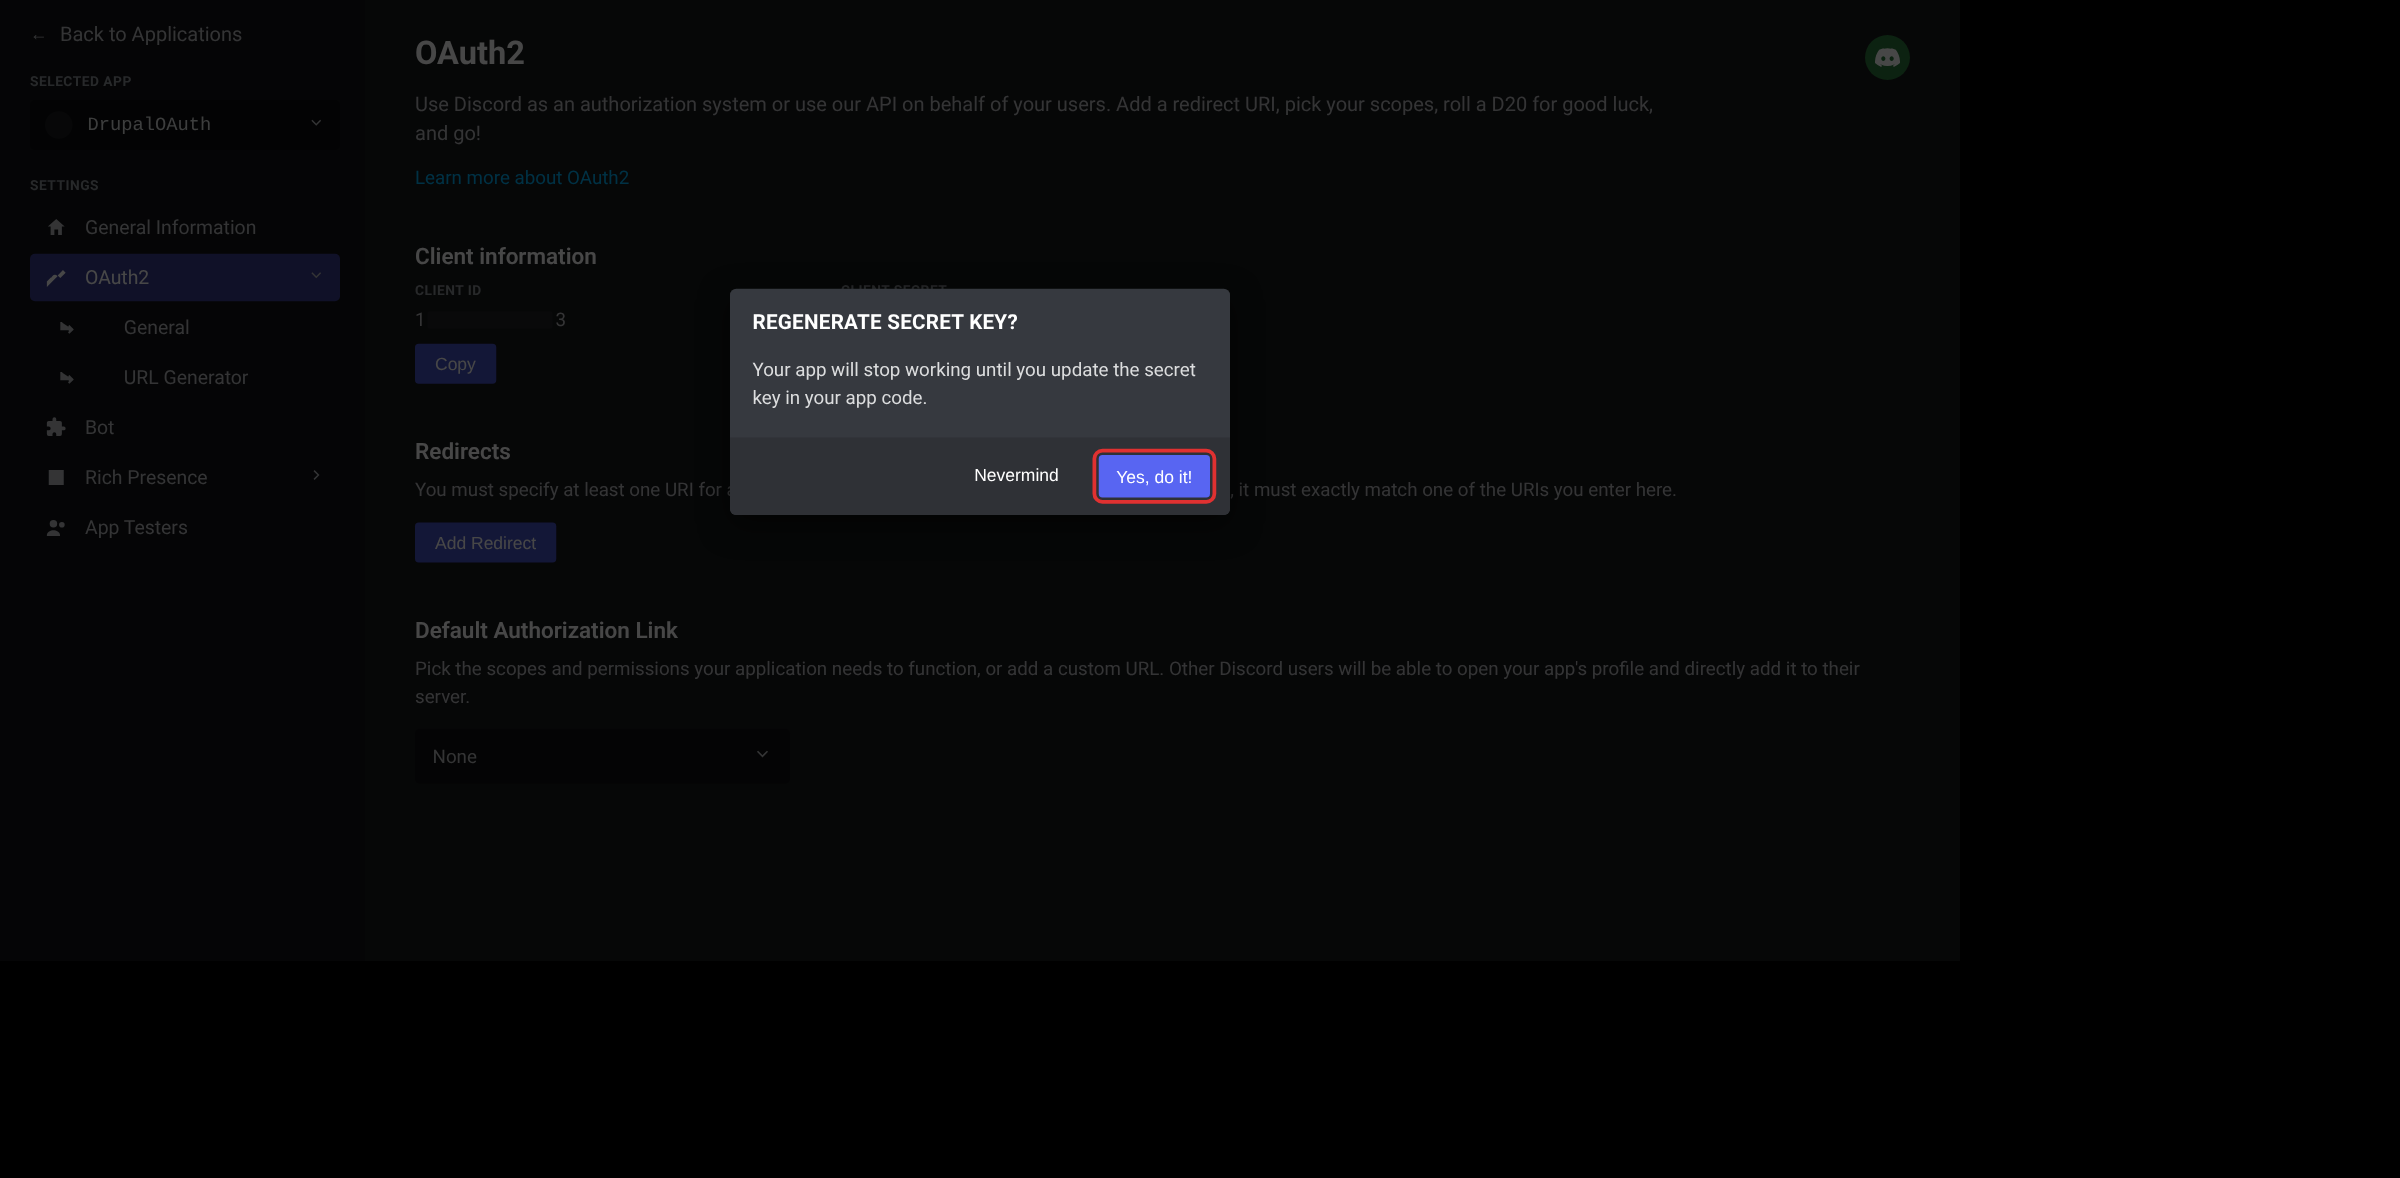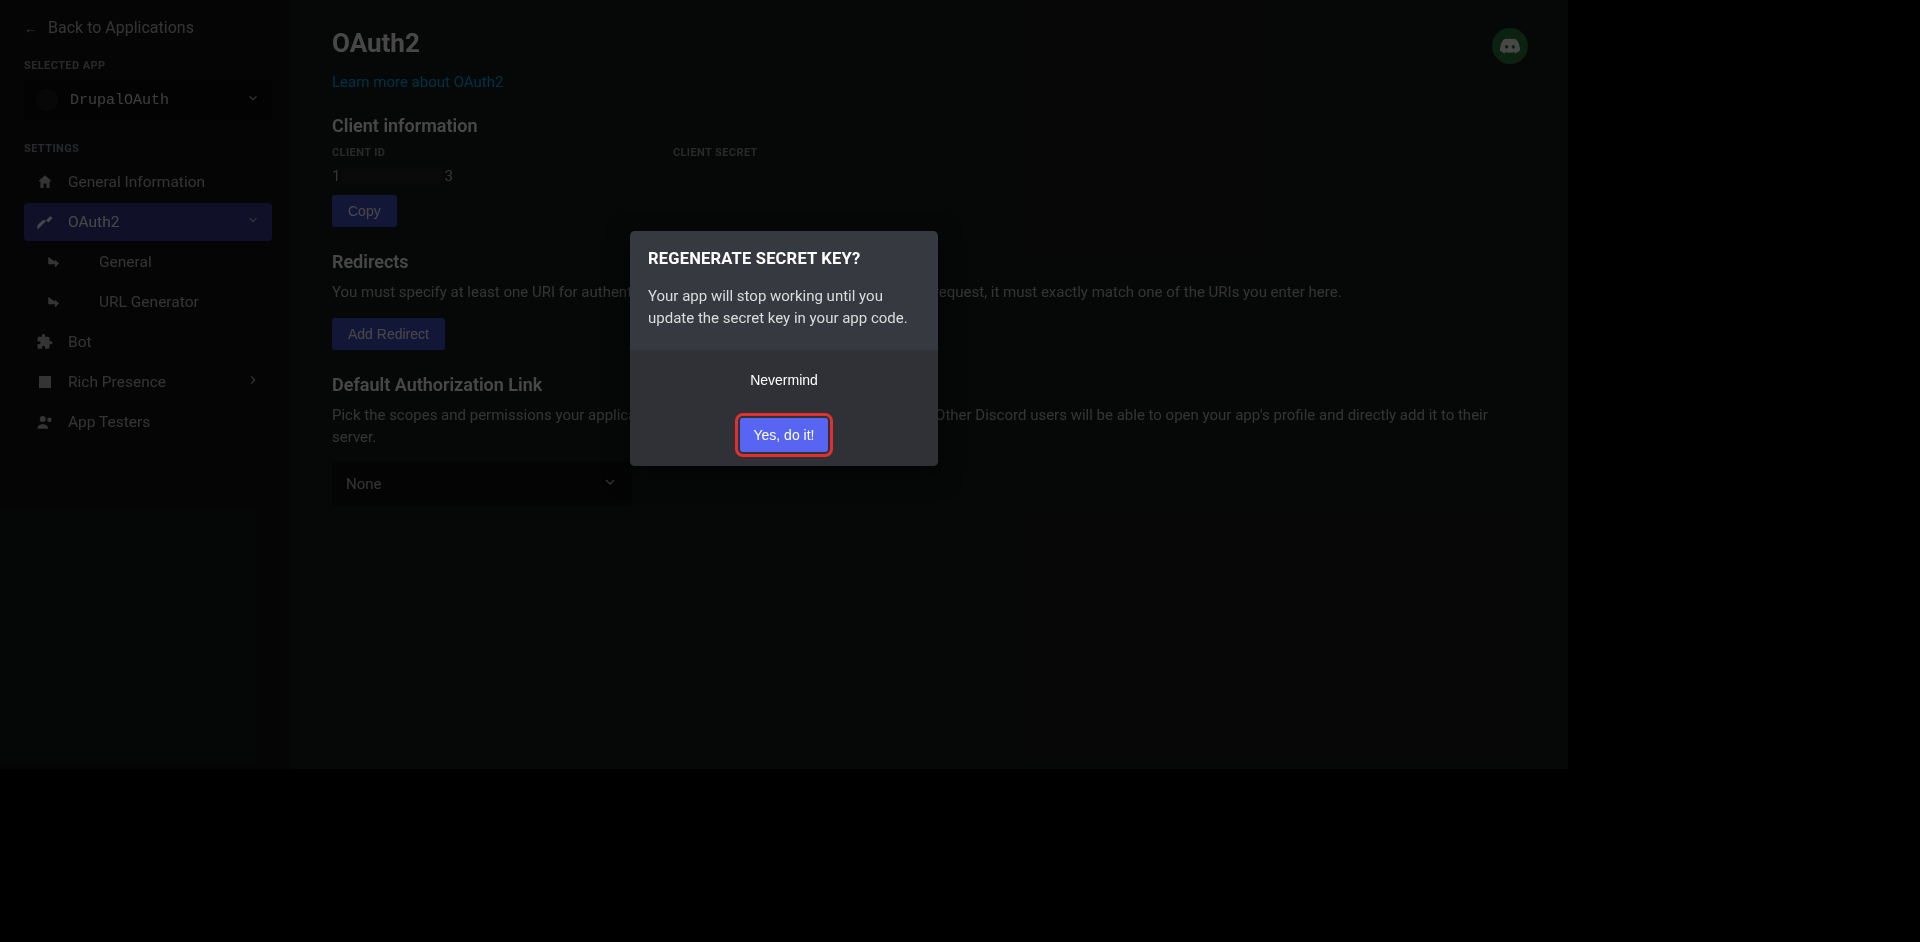--- a/index.html
+++ b/index.html
@@ -95,21 +95,21 @@
 .learn-link { color: #00aff4; font-size: 15px; cursor: pointer; }
 .app-badge {
   width: 36px; height: 36px;
   border-radius: 50%;
   background: #2c7a3d;
   margin-left: auto;
   display: flex; align-items: center; justify-content: center;
 }
 .app-badge svg { width: 20px; height: 16px; fill: #fff; }
 
-.section { margin-top: 24px; }
+.section { margin-top: 44px; }
 .section-title { font-size: 18px; font-weight: 600; color: #fff; margin-bottom: 10px; }
 .section-desc { font-size: 15px; color: #b9bbbe; margin-bottom: 14px; line-height: 1.45; }
 .field-row { display: flex; gap: 60px; }
 .field { }
 .field-label { font-size: 11px; font-weight: 700; letter-spacing: 0.4px; color: #8e9297; margin-bottom: 8px; }
 .field-value { font-size: 15px; color: #b9bbbe; margin-bottom: 10px; display: flex; align-items: center; gap: 2px; }
 .redacted { display: inline-block; width: 100px; height: 14px; background: #202225; border-radius: 2px; }
 .btn {
   background: #4752c4;
   color: #fff;
@@ -137,37 +137,36 @@
 .overlay {
   position: absolute;
   inset: 0;
   background: rgba(0,0,0,0.72);
   display: flex;
   align-items: flex-start;
   justify-content: center;
   padding-top: 231px;
 }
 .modal {
-  width: 308px;
+  width: 400px;
   background: #36393f;
   border-radius: 5px;
   overflow: hidden;
   box-shadow: 0 8px 24px rgba(0,0,0,0.5);
 }
 .modal-body { padding: 18px 18px 20px; }
 .modal-title { font-size: 16.5px; font-weight: 700; color: #fff; margin-bottom: 18px; letter-spacing: 0.2px; }
 .modal-text { font-size: 15px; line-height: 1.45; color: #dcddde; }
 .modal-footer {
   background: #2f3136;
-  padding: 14px 28px;
+  padding: 14px 16px;
   display: flex;
   justify-content: flex-end;
-  align-items: center;
+  align-items: flex-start;
   gap: 22px;
-  flex-direction: column;
 }
 .btn-ghost {
   background: transparent;
   border: none;
   color: #fff;
   font-size: 14px;
   cursor: pointer;
   padding: 8px 10px;
 }
 .btn-primary-highlight {
@@ -281,20 +280,21 @@
           </svg>
       </span>
       <span>App Testers</span>
     </div>
   </aside>
 
   <main class="main">
     <div class="page-header">
       <div>
         <h1 class="page-title">OAuth2</h1>
+        <p class="page-desc">Use Discord as an authorization system or use our API on behalf of your users. Add a redirect URI, pick your scopes, roll a D20 for good luck, and go!</p>
         <a class="learn-link">Learn more about OAuth2</a>
       </div>
       <div class="app-badge">
         <svg viewBox="0 0 24 18">
             <path d="M20 1.5A19 19 0 0015.9 0l-.3.6a15 15 0 00-7.2 0L8.1 0A19 19 0 004 1.5 20 20 0 000 14.3 19 19 0 006 18l.8-1.3a10 10 0 01-1.6-.8l.4-.3a14 14 0 0012.8 0l.4.3a10 10 0 01-1.6.8L18 18a19 19 0 006-3.7A20 20 0 0020 1.5zM8 12.3c-1.1 0-2-1-2-2.3s.9-2.3 2-2.3 2 1 2 2.3-.9 2.3-2 2.3zm8 0c-1.1 0-2-1-2-2.3s.9-2.3 2-2.3 2 1 2 2.3-.9 2.3-2 2.3z"></path>
           </svg>
       </div>
     </div>
 
     <div class="section">

